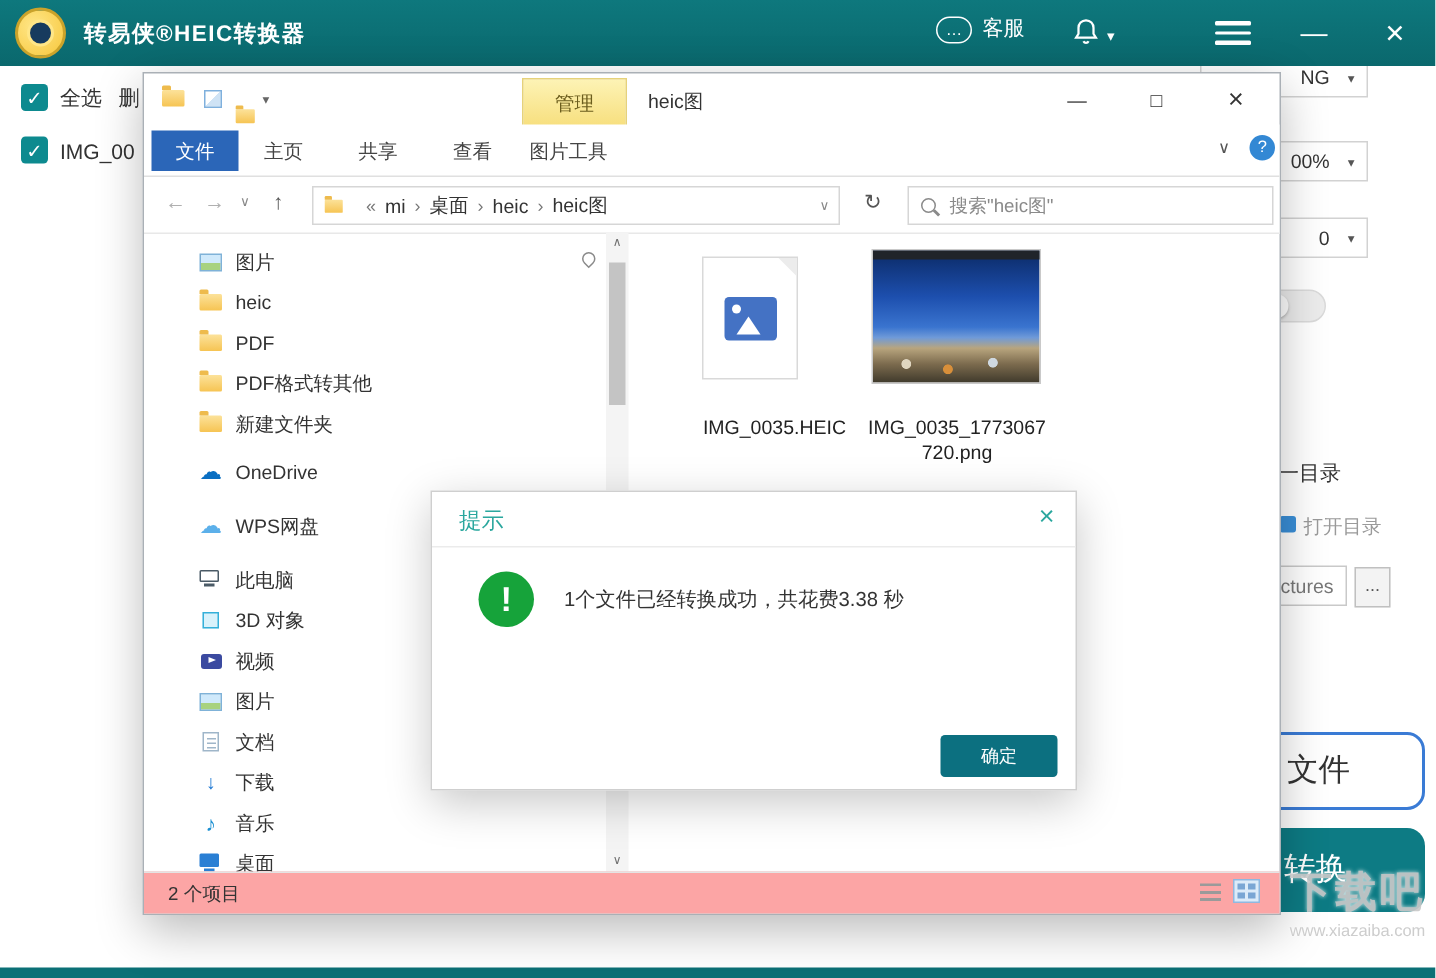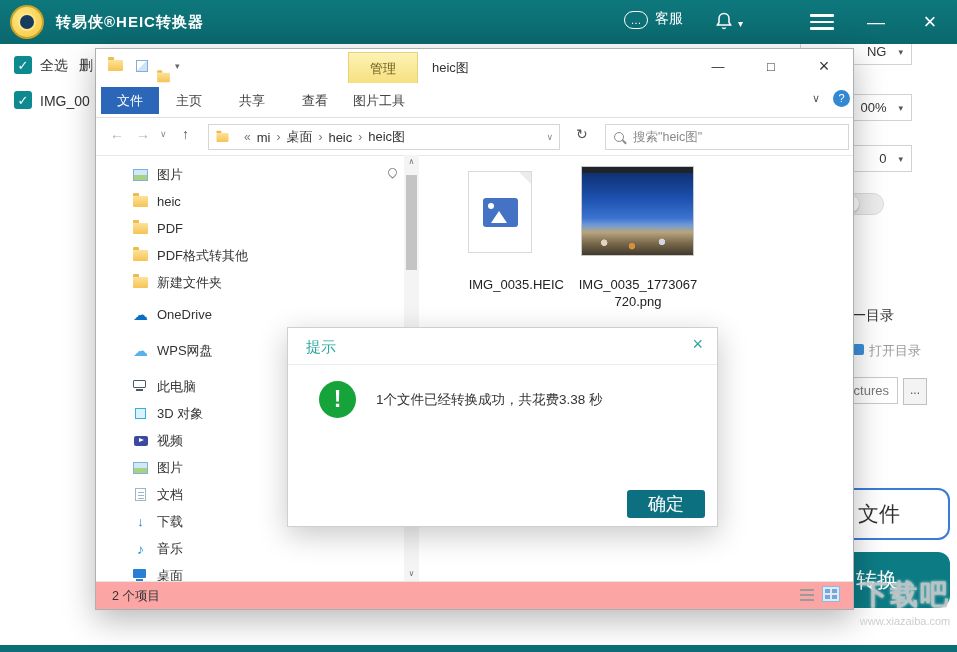--- a/index.html
+++ b/index.html
@@ -138,21 +138,21 @@
   
   #dialog{position:absolute;left:287px;top:327px;width:431px;height:200px;background:#fff;
           border:1px solid #cfcfcf;box-shadow:0 8px 28px rgba(0,0,0,.22);z-index:40;box-sizing:border-box;}
   .dlg-title{position:absolute;left:18px;top:10px;font-size:15px;color:#2aa79e;}
   .dlg-close{position:absolute;right:14px;top:6px;font-size:18px;color:#2aa79e;cursor:pointer;}
   .dlg-div{position:absolute;left:0;top:36px;width:100%;border-top:1px solid #ebebeb;}
   .dlg-icon{position:absolute;left:31px;top:53px;width:37px;height:37px;border-radius:50%;background:#16a33a;
             color:#fff;font-size:23px;font-weight:bold;text-align:center;line-height:36px;}
   .dlg-msg{position:absolute;left:88px;top:63px;font-size:13.5px;color:#333;}
   .dlg-ok{position:absolute;right:12px;top:162px;width:78px;height:28px;background:#0c7080;border-radius:3px;
-          color:#fff;font-size:18px;text-align:center;line-height:28px;cursor:pointer;}
+          color:#fff;font-size:12px;text-align:center;line-height:28px;cursor:pointer;}
   
   #watermark{position:absolute;left:854px;top:576px;width:102px;z-index:50;text-align:center;pointer-events:none;}
   .wm-brand{font-size:28px;font-weight:bold;color:#c9c9c9;opacity:.92;letter-spacing:2px;
             text-shadow:0 0 3px rgba(255,255,255,.9);}
   .wm-url{font-size:11px;color:#cdcdcd;text-shadow:0 0 2px rgba(255,255,255,.9);margin-top:1px;}
 </style>
 </head>
 <body>
 
 <div id="stage">

